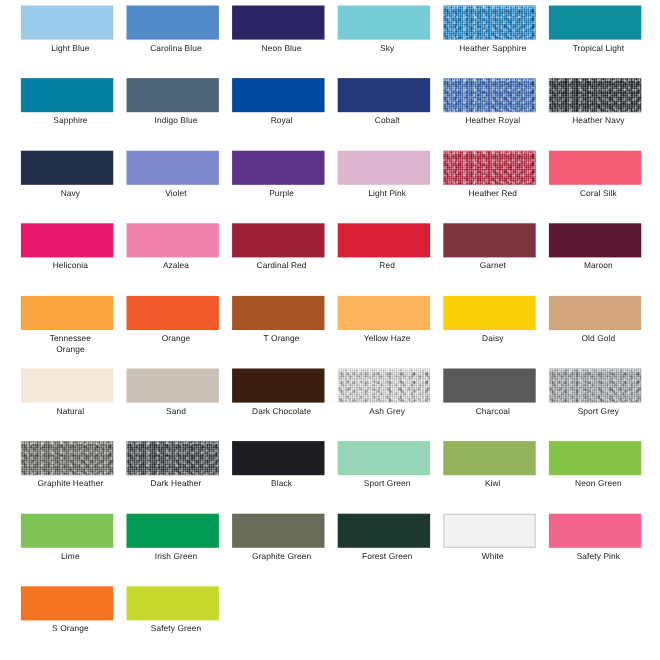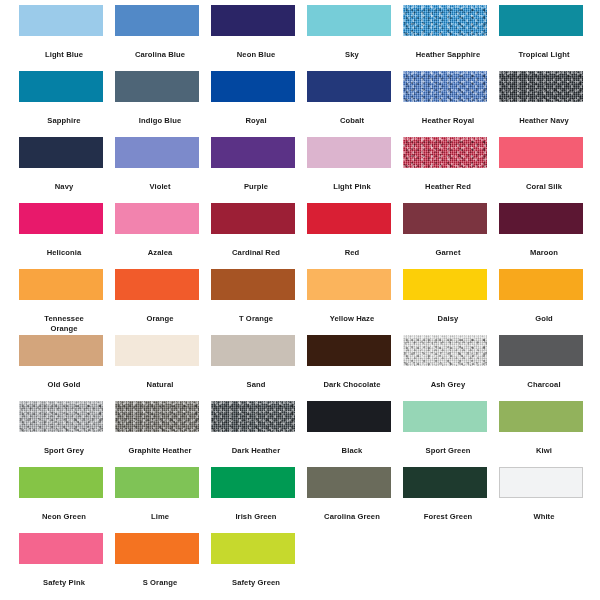--- a/index.html
+++ b/index.html
@@ -82,28 +82,27 @@
       radial-gradient(circle at 22% 84%, rgba(0,0,0,0.26) 0 1px, transparent 1.4px),
       radial-gradient(circle at 46% 43%, rgba(255,255,255,0.32) 0 1px, transparent 1.4px),
       radial-gradient(circle at 66% 92%, rgba(0,0,0,0.22) 0 1px, transparent 1.4px);
     background-size: 9px 7px, 11px 8px, 8px 9px, 12px 7px, 10px 8px, 9px 10px, 13px 9px, 7px 8px;
     z-index: 2;
     pointer-events: none;
   }
 
   .swatch-label {
     width: 90px;
-    margin-top: 14px;
+    margin-top: 3px;
     font-size: 7.6px;
     line-height: 9.6px;
     color: #1a1a1a;
     text-align: center;
     letter-spacing: 0.1px;
     white-space: pre-line;
-    font-weight: bold;
   }
 </style>
 </head>
 <body>
 
 <div id="color-chart">
   <div class="swatch-grid">
       <div class="swatch-cell">
         <div class="swatch-chip" style="background-color: rgb(155, 203, 234);"></div>
         <div class="swatch-label">Light Blue</div>
@@ -215,24 +214,20 @@
       </div>
       <div class="swatch-cell">
         <div class="swatch-chip" style="background-color: rgb(251, 180, 92);"></div>
         <div class="swatch-label">Yellow Haze</div>
       </div>
       <div class="swatch-cell">
         <div class="swatch-chip" style="background-color: rgb(252, 207, 8);"></div>
         <div class="swatch-label">Daisy</div>
       </div>
       <div class="swatch-cell">
-        <div class="swatch-chip" style="background-color: rgb(248, 168, 28);"></div>
-        <div class="swatch-label">Gold</div>
-      </div>
-      <div class="swatch-cell">
         <div class="swatch-chip" style="background-color: rgb(211, 165, 124);"></div>
         <div class="swatch-label">Old Gold</div>
       </div>
       <div class="swatch-cell">
         <div class="swatch-chip" style="background-color: rgb(243, 232, 218);"></div>
         <div class="swatch-label">Natural</div>
       </div>
       <div class="swatch-cell">
         <div class="swatch-chip" style="background-color: rgb(201, 192, 182);"></div>
         <div class="swatch-label">Sand</div>
@@ -280,21 +275,21 @@
       <div class="swatch-cell">
         <div class="swatch-chip" style="background-color: rgb(127, 195, 86);"></div>
         <div class="swatch-label">Lime</div>
       </div>
       <div class="swatch-cell">
         <div class="swatch-chip" style="background-color: rgb(0, 154, 83);"></div>
         <div class="swatch-label">Irish Green</div>
       </div>
       <div class="swatch-cell">
         <div class="swatch-chip" style="background-color: rgb(106, 107, 91);"></div>
-        <div class="swatch-label">Carolina Green</div>
+        <div class="swatch-label">Graphite Green</div>
       </div>
       <div class="swatch-cell">
         <div class="swatch-chip" style="background-color: rgb(30, 58, 46);"></div>
         <div class="swatch-label">Forest Green</div>
       </div>
       <div class="swatch-cell">
         <div class="swatch-chip bordered" style="background-color: rgb(242, 243, 244);"></div>
         <div class="swatch-label">White</div>
       </div>
       <div class="swatch-cell">

